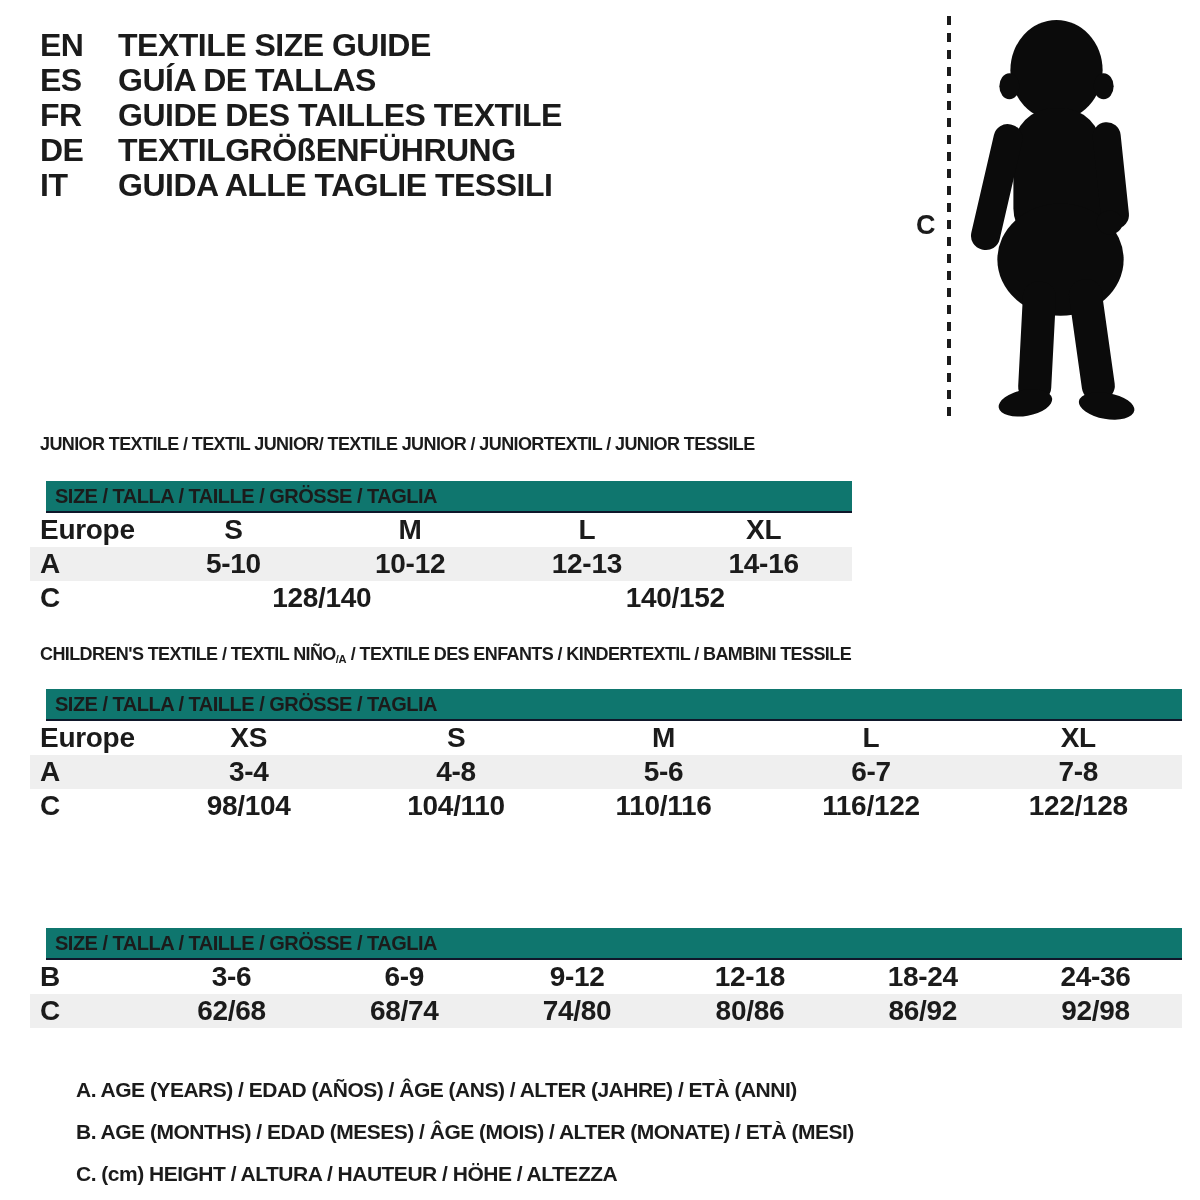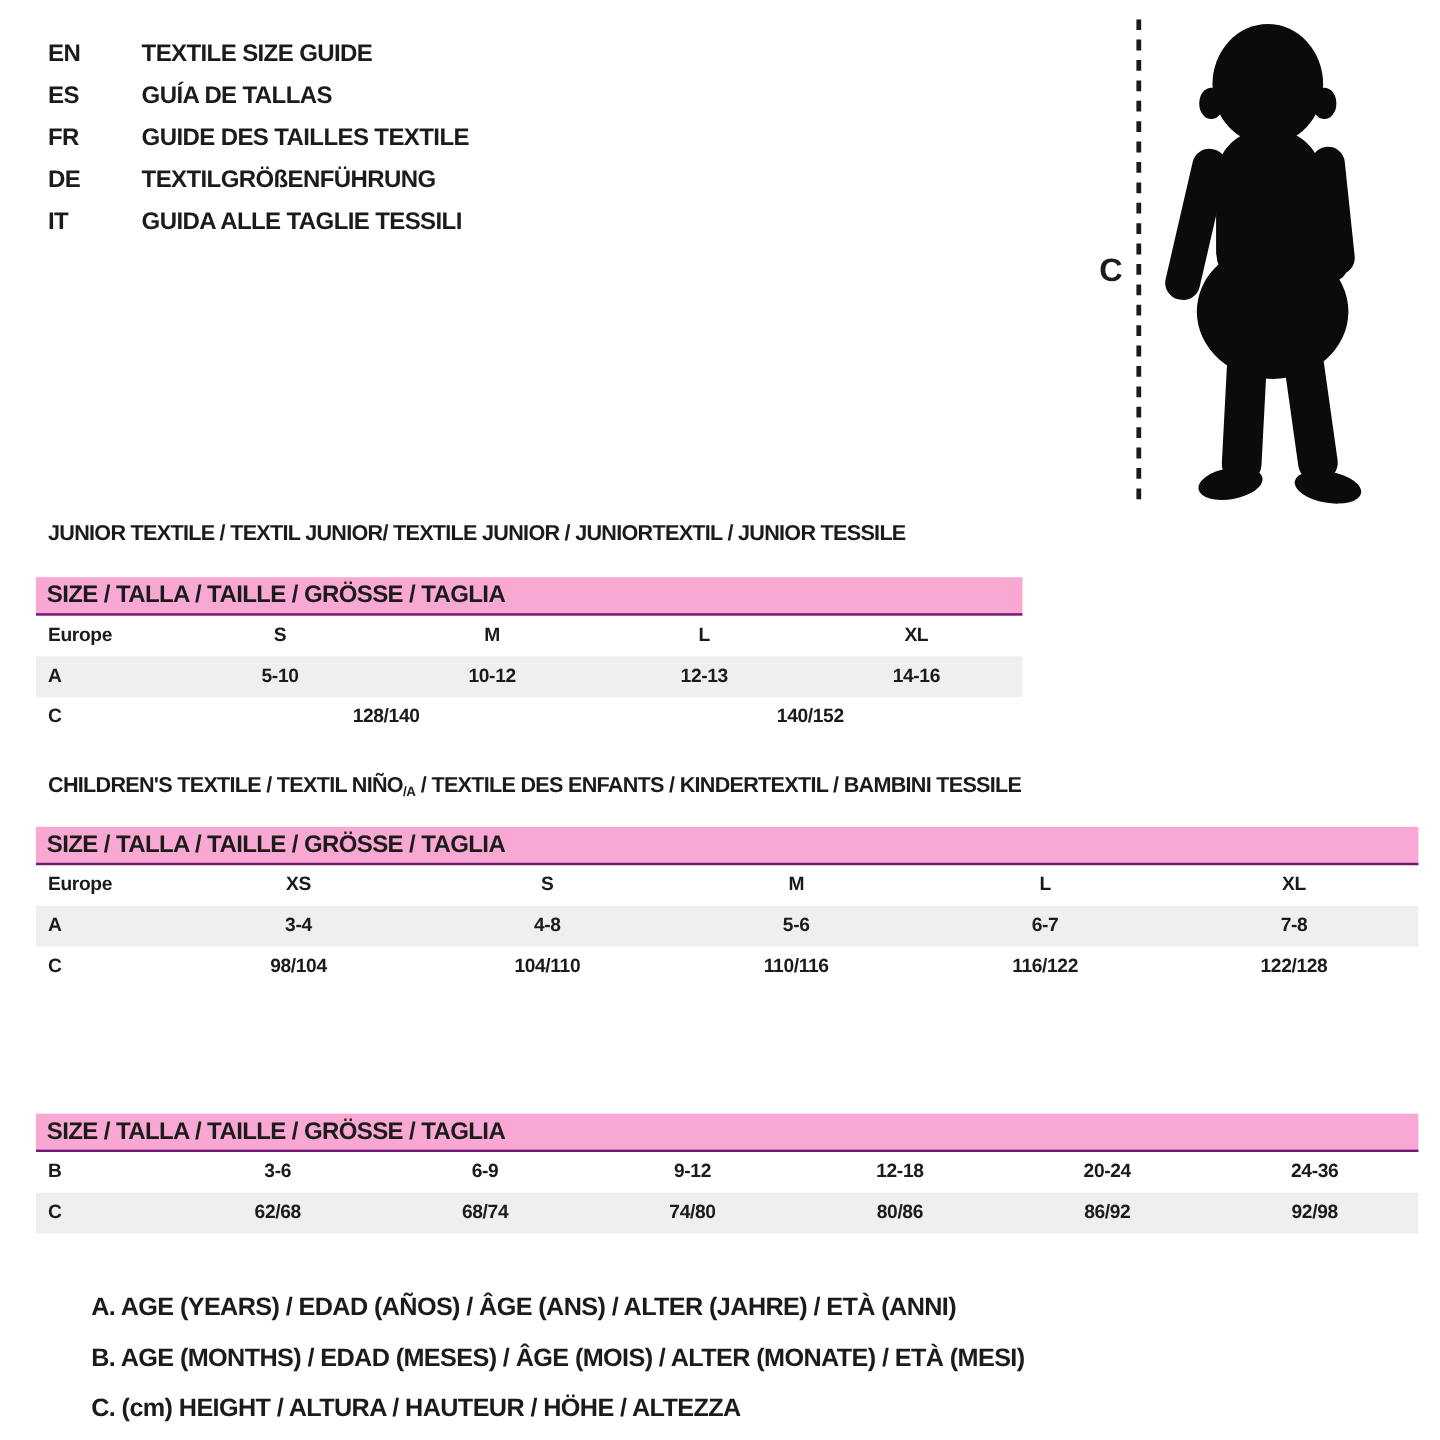--- a/index.html
+++ b/index.html
@@ -21,21 +21,21 @@
   
   .langs {
     position: absolute;
     left: 40px;
     top: 28px;
   }
   .lang-row {
     display: flex;
     height: 35px;
     line-height: 35px;
-    font-size: 20px;
+    font-size: 32px;
     letter-spacing: -0.5px;
   }
   .lang-code {
     width: 78px;
     flex: 0 0 78px;
   }
 
   
   .figure {
     position: absolute;
@@ -78,31 +78,32 @@
     line-height: 35px;
   }
 
   .size-table {
     position: absolute;
     left: 30px;
   }
   .size-bar {
     height: 30px;
     line-height: 30px;
-    background: #f9a8d4;
-    border-bottom: 2px solid #701a75;
+    background: #0f766e;
+    border-bottom: 2px solid #0f172a;
     padding-left: 9px;
     font-size: 20px;
     letter-spacing: -0.5px;
+    margin-left: 16px;
   }
   .t-row {
     display: flex;
     height: 34px;
     line-height: 34px;
-    font-size: 16px;
+    font-size: 28px;
     letter-spacing: -0.3px;
   }
   .t-row.shaded {
     background: #efefef;
   }
   .lbl {
     flex: 0 0 105px;
     padding-left: 10px;
     text-align: left;
   }
@@ -231,21 +232,21 @@
   </div>
 
   <div class="size-table t-babies">
     <div class="size-bar">SIZE / TALLA / TAILLE / GRÖSSE / TAGLIA</div>
     <div class="t-row">
       <span class="lbl">B</span>
       <span class="cell">3-6</span>
       <span class="cell">6-9</span>
       <span class="cell">9-12</span>
       <span class="cell">12-18</span>
-      <span class="cell">20-24</span>
+      <span class="cell">18-24</span>
       <span class="cell">24-36</span>
     </div>
     <div class="t-row shaded">
       <span class="lbl">C</span>
       <span class="cell">62/68</span>
       <span class="cell">68/74</span>
       <span class="cell">74/80</span>
       <span class="cell">80/86</span>
       <span class="cell">86/92</span>
       <span class="cell">92/98</span>

